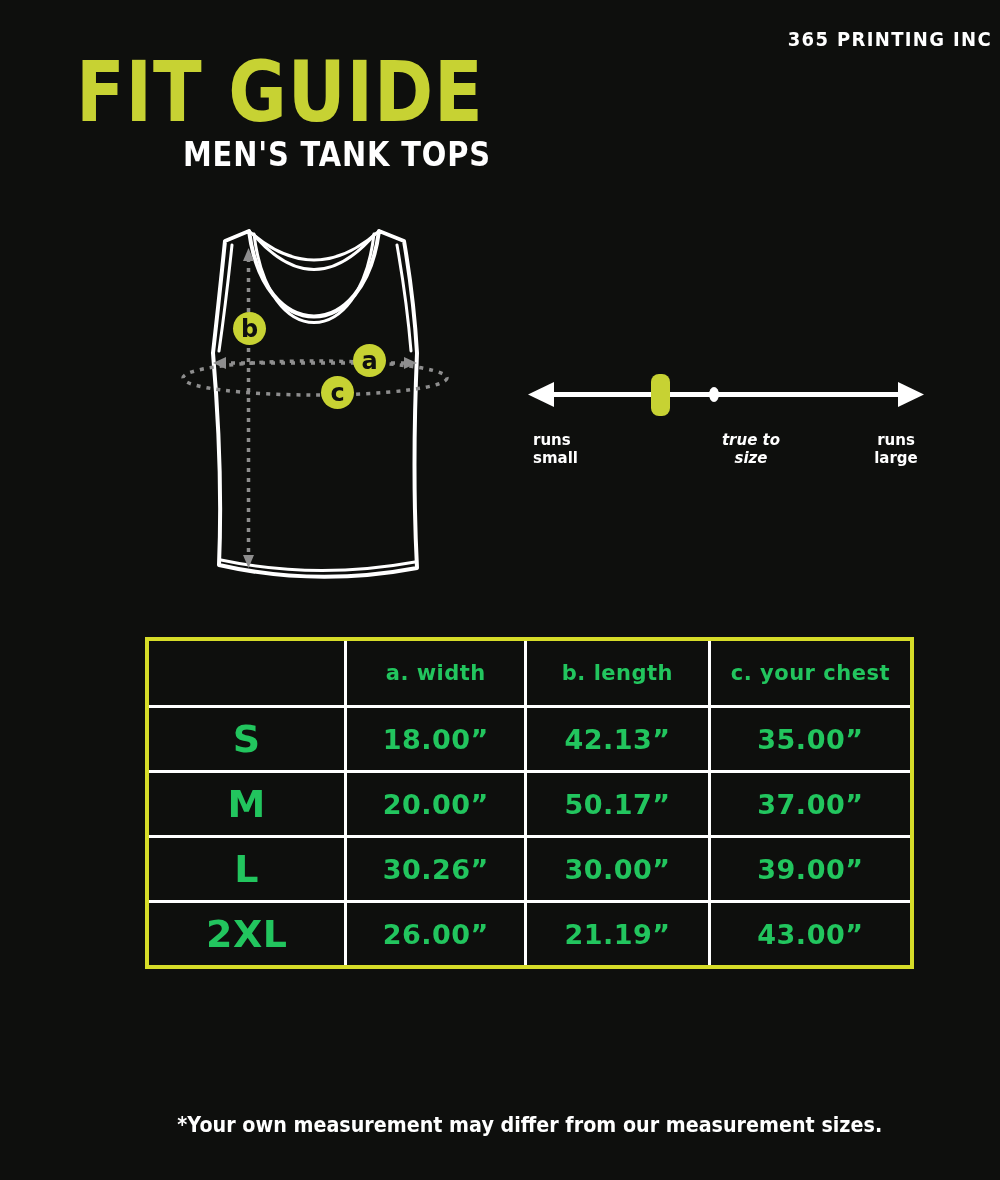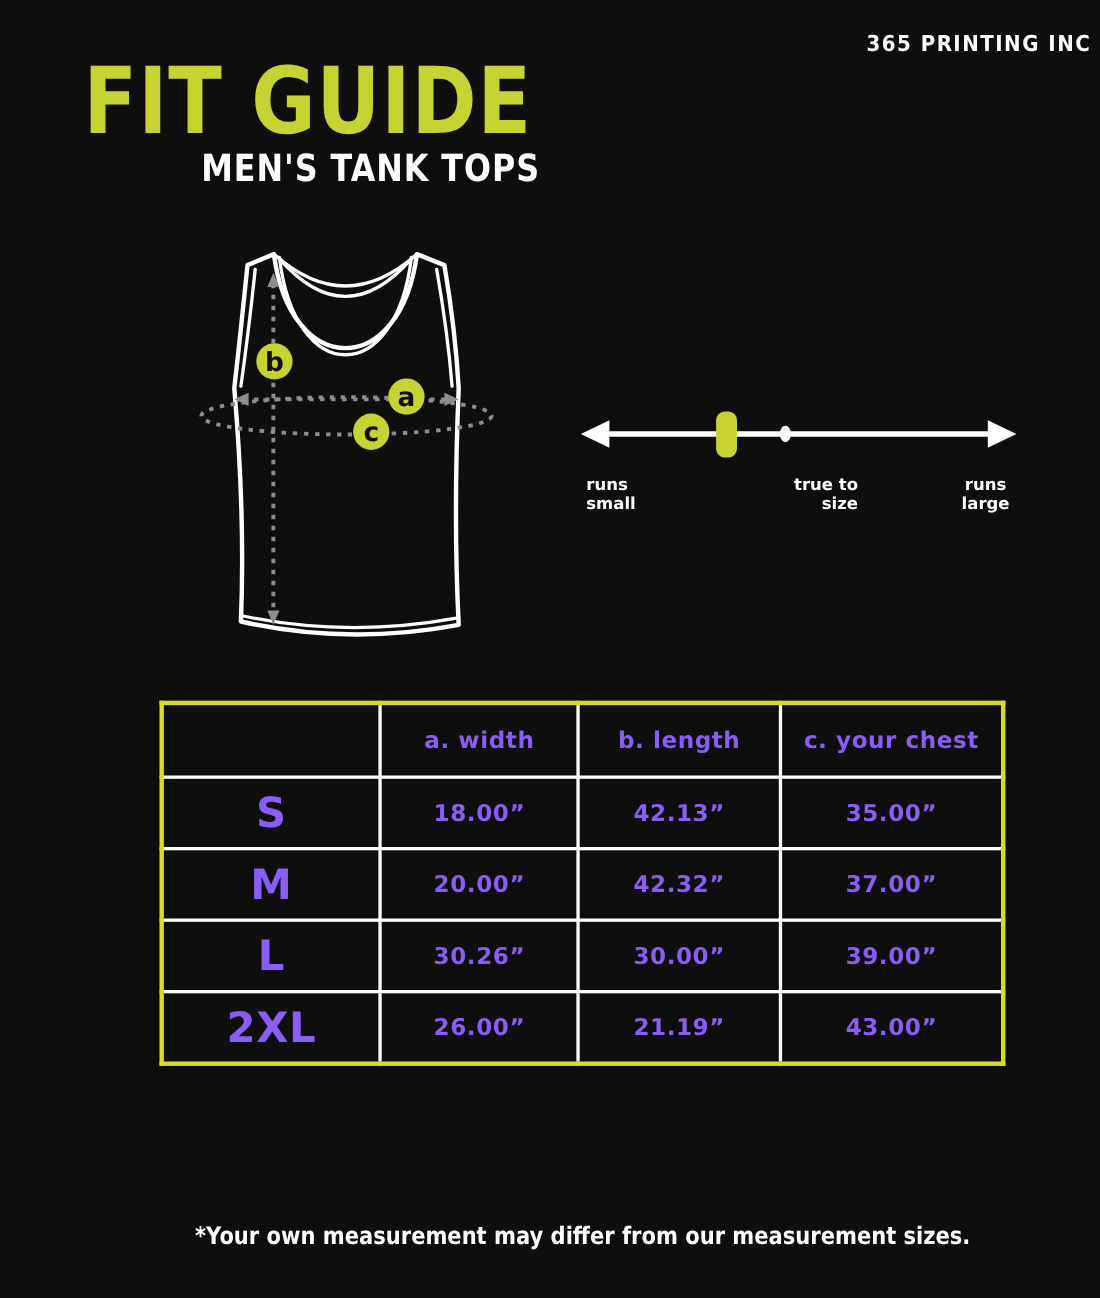--- a/index.html
+++ b/index.html
@@ -75,39 +75,39 @@
   .marker-a { left: 337px; top: 344px; }
   .marker-c { left: 305px; top: 376px; }
 
   .scale-label {
     position: absolute;
     font-size: 15px;
     line-height: 18px;
     white-space: nowrap;
   }
   .lbl-left   { left: 517px; top: 431px; text-align: left; }
-  .lbl-center { left: 650px; top: 431px; width: 114px; text-align: right; }
+  .lbl-center { left: 678px; top: 431px; width: 114px; text-align: center; font-style: italic; }
   .lbl-right  { left: 823px; top: 431px; width: 114px; text-align: center; }
 
   .table-wrap { position: absolute; left: 129px; top: 637px; width: 769px; }
   table.size-chart {
     width: 100%;
     border-collapse: collapse;
     table-layout: fixed;
     border: 4px solid var(--border);
   }
   table.size-chart td {
     border: 3px solid #ffffff;
     text-align: center;
     vertical-align: middle;
-    color: #8b5cf6;
+    color: #22c55e;
     padding: 0;
   }
   tr.head td { height: 64px; font-size: 21px; letter-spacing: .5px; }
-  tr.data td { height: 62px; font-size: 21px; letter-spacing: .5px; }
+  tr.data td { height: 62px; font-size: 27px; letter-spacing: .5px; }
   tr.data td.size { font-size: 38px; }
 
   .footnote {
     position: absolute;
     left: 110px;
     top: 1112px;
     width: 790px;
     text-align: center;
     font-size: 22px;
     transform: scaleX(.87);
@@ -207,21 +207,21 @@
         </tr>
         <tr class="data">
           <td class="size">S</td>
           <td>18.00”</td>
           <td>42.13”</td>
           <td>35.00”</td>
         </tr>
         <tr class="data">
           <td class="size">M</td>
           <td>20.00”</td>
-          <td>42.32”</td>
+          <td>50.17”</td>
           <td>37.00”</td>
         </tr>
         <tr class="data">
           <td class="size">L</td>
           <td>30.26”</td>
           <td>30.00”</td>
           <td>39.00”</td>
         </tr>
         <tr class="data">
           <td class="size">2XL</td>

